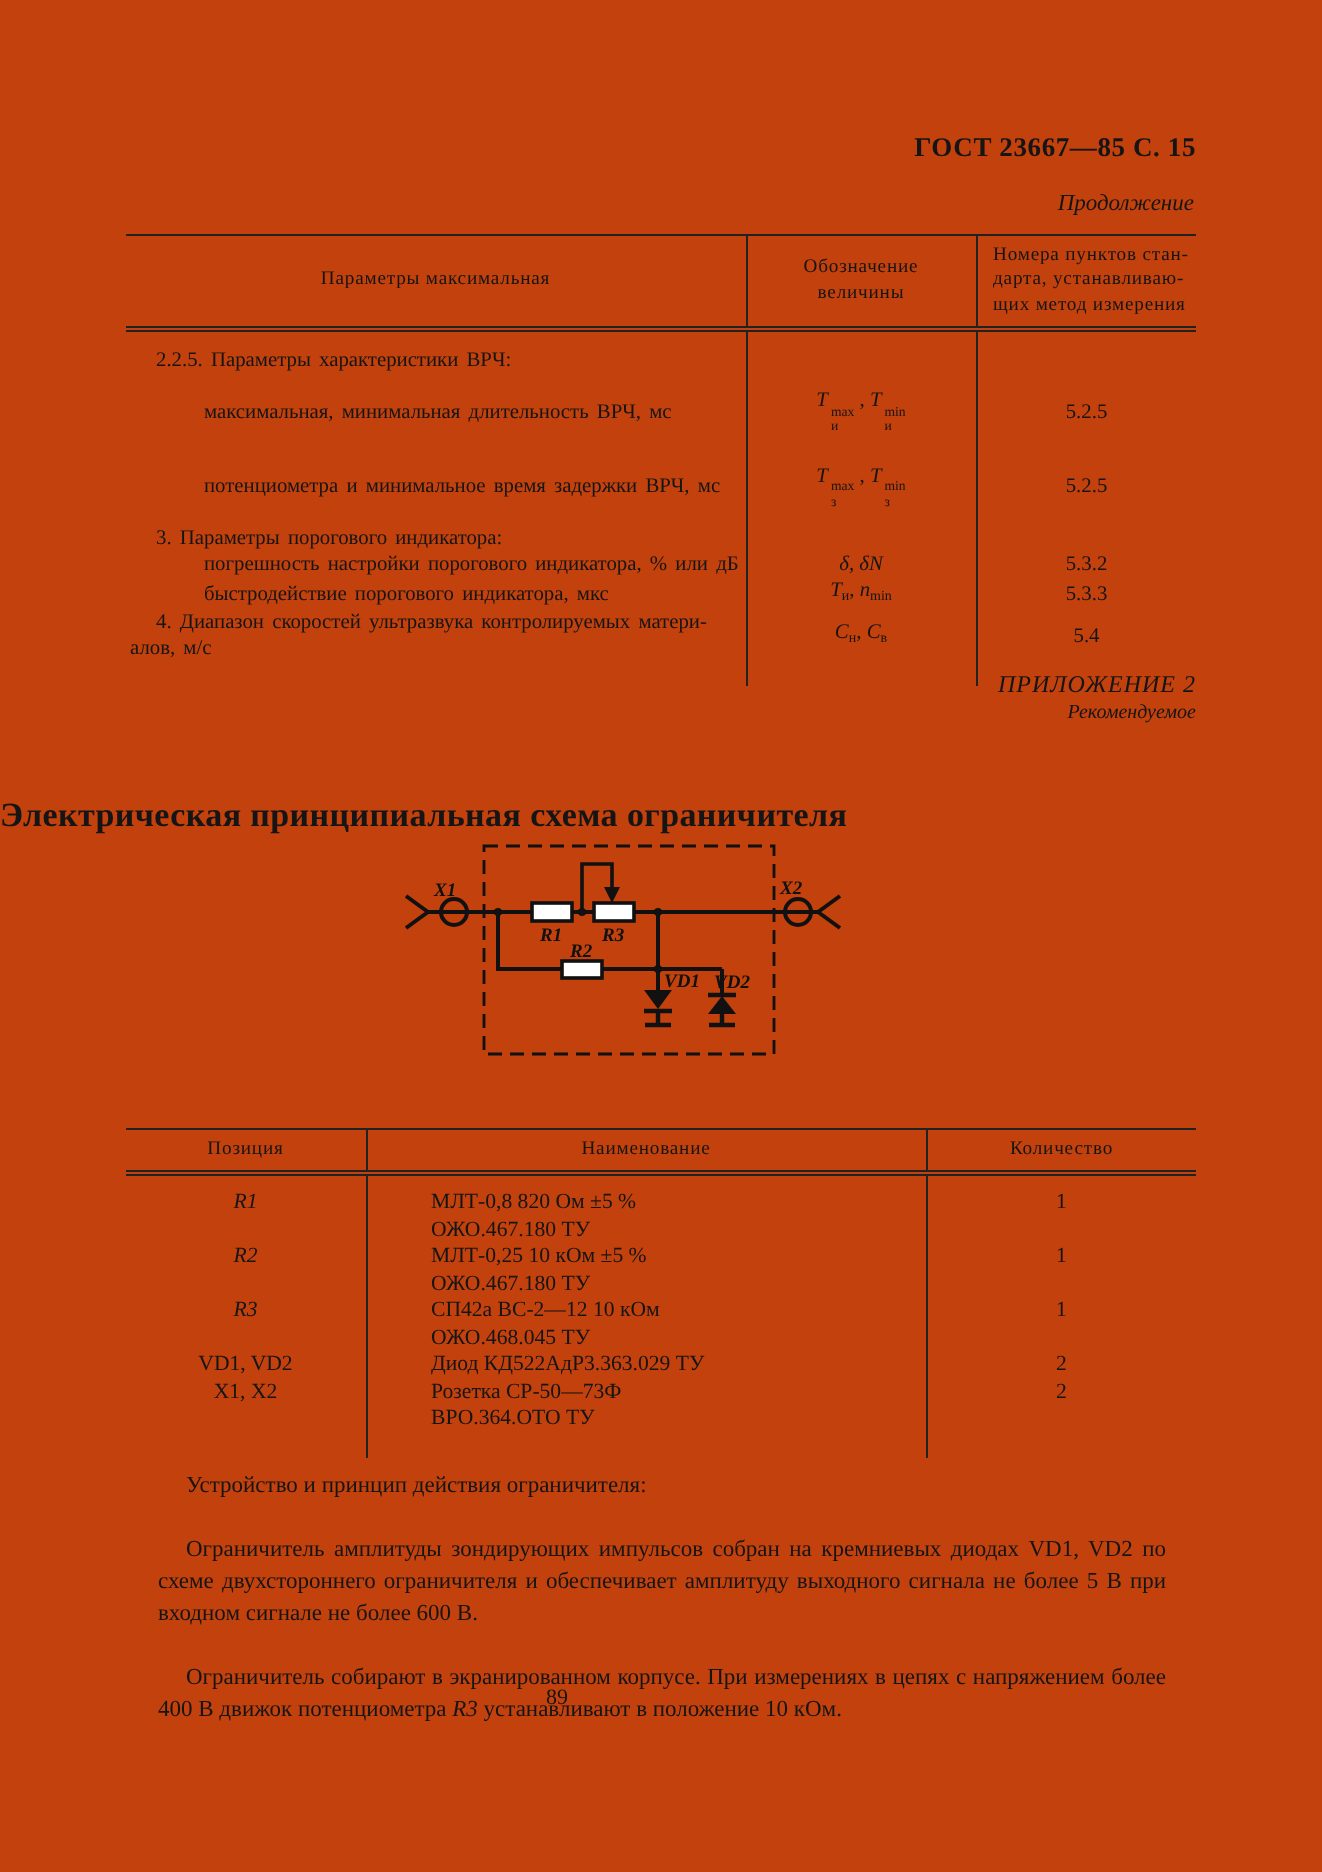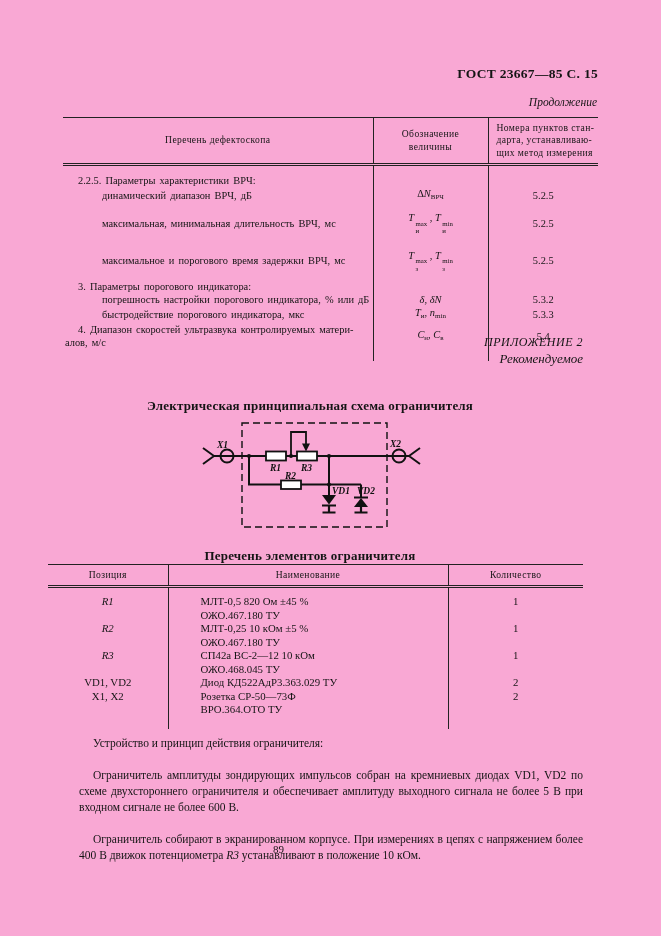--- a/index.html
+++ b/index.html
@@ -1,29 +1,29 @@
 <!DOCTYPE html>
 <html><head>
 <meta charset="utf-8">
 <style>
   html,body{margin:0;padding:0;background:#e8e8e8;}
   .page{
     position:relative; width:661px; height:936px; margin:0 auto;
-    background:#f9a8d4; color:#151515;
+    background:#c2410c; color:#151515;
     font-family:"Liberation Serif", serif;
     overflow:hidden;
   }
   
   .gost-header{position:absolute; top:66px; right:63px; font-weight:bold; font-size:13.5px; letter-spacing:0.3px;}
   .continuation{position:absolute; top:96px; right:64px; font-style:italic; font-size:11.5px;}
 
   
   .doc-table{border-collapse:collapse; table-layout:fixed; width:535px; }
   #table1{position:absolute; top:117px; left:63px;}
-  #table2{position:absolute; top:564px; left:48px;}
+  #table2{position:absolute; top:564px; left:63px;}
   .doc-table th{
     border-top:1.4px solid #222; border-bottom:3px double #222;
     font-weight:normal; font-size:9.6px; line-height:1.3; letter-spacing:0.4px;
     text-align:center; vertical-align:middle; padding:4px 6px; white-space:pre-line;
   }
   .doc-table th+th, .doc-table td+td{border-left:1px solid #222;}
   #table1 th.h-col3{text-align:left; padding-left:8px; padding-right:2px;}
   .doc-table td{vertical-align:middle; padding:0 2px;margin-left:33px;}
   #table1 td{font-size:10.4px; line-height:13px;}
   .pline{white-space:nowrap; word-spacing:1.5px;}
@@ -36,25 +36,25 @@
   td.sym-cell{text-align:center; font-size:11.2px;}
   td.ref-cell{text-align:center; font-size:10.6px;}
   tr.spacer>td{height:12px; padding:0;}
   .var{font-style:italic;}
   .rom{font-style:normal;}
   .subs{font-size:7px; vertical-align:-2px; font-style:normal;}
   .ss{display:inline-flex; flex-direction:column; font-size:6.8px; line-height:1.1;
       vertical-align:-4.5px; margin-left:1.5px; text-align:left; font-style:normal;}
 
   
-  .appendix{position:absolute; top:335px; right:78px; text-align:right; font-style:italic;}
+  .appendix{position:absolute; top:335px; right:63px; text-align:right; font-style:italic;}
   .appendix .app-title{font-size:12px; letter-spacing:0.5px;}
-  .appendix .app-sub{font-size:13px; margin-top:1px;}
-
-  .center-title{position:absolute; left:0; width:620px; text-align:center; font-weight:bold; font-size:13px; letter-spacing:0.2px;}
+  .appendix .app-sub{font-size:10px; margin-top:1px;}
+
+  .center-title{position:absolute; left:0; width:620px; font-weight:bold; font-size:17px; letter-spacing:0.2px;}
   #scheme-title{top:398px;}
   #table2-title{top:548px;}
 
   
   .schematic{position:absolute; top:417px; left:201px; width:258px; height:119px;}
   .schematic svg{display:block;}
   .sch-label{font-family:"Liberation Serif", serif; font-style:italic; font-weight:bold; font-size:9.5px; fill:#111;}
 
   
   #table2 td{font-size:10.8px; line-height:13.5px; vertical-align:top;}
@@ -80,59 +80,52 @@
   <div class="continuation">Продолжение</div>
 
   <table id="table1" class="doc-table">
     <colgroup>
         <col style="width:310px">
         <col style="width:115px">
         <col style="width:110px">
       </colgroup>
     <thead>
       <tr>
-        <th>Перечень дефектоскопа</th>
+        <th>Параметры максимальная</th>
         <th>Обозначение
 величины</th>
         <th class="h-col3">Номера пунктов стан-
 дарта, устанавливаю-
 щих метод измерения</th>
       </tr>
     </thead>
     <tbody id="table1-body">
         <tr class="pt7">
           <td class="param-cell ind-item">
             <div class="pline">2.2.5. Параметры  характеристики ВРЧ:</div>
           </td>
           <td class="sym-cell"></td>
           <td class="ref-cell"></td>
         </tr>
-        <tr>
-          <td class="param-cell ind-sub">
-            <div class="pline">динамический диапазон ВРЧ, дБ</div>
-          </td>
-          <td class="sym-cell"><span class="rom">Δ</span><span class="var">N</span><span class="subs">ВРЧ</span></td>
-          <td class="ref-cell">5.2.5</td>
-        </tr>
         <tr class="pt6 pb3">
           <td class="param-cell ind-sub">
             <div class="pline">максимальная, минимальная длительность ВРЧ, мс</div>
           </td>
           <td class="sym-cell"><span class="var">T</span><span class="ss">
               <span class="ss-sup">max</span>
               <span class="ss-sub">и</span>
             </span><span class="rom"> , </span><span class="var">T</span><span class="ss">
               <span class="ss-sup">min</span>
               <span class="ss-sub">и</span>
             </span></td>
           <td class="ref-cell">5.2.5</td>
         </tr>
         <tr class="pt10 pb3">
           <td class="param-cell ind-sub">
-            <div class="pline">максимальное и порогового время задержки ВРЧ, мс</div>
+            <div class="pline">потенциометра и минимальное время задержки ВРЧ, мс</div>
           </td>
           <td class="sym-cell"><span class="var">T</span><span class="ss">
               <span class="ss-sup">max</span>
               <span class="ss-sub">з</span>
             </span><span class="rom"> , </span><span class="var">T</span><span class="ss">
               <span class="ss-sup">min</span>
               <span class="ss-sub">з</span>
             </span></td>
           <td class="ref-cell">5.2.5</td>
         </tr>
@@ -215,40 +208,39 @@
       <text class="sch-label" x="16" y="31">X1</text>
       <text class="sch-label" x="189" y="30">X2</text>
       <text class="sch-label" x="69" y="53.5">R1</text>
       <text class="sch-label" x="100" y="53.5">R3</text>
       <text class="sch-label" x="84" y="61.5">R2</text>
       <text class="sch-label" x="131" y="76.5">VD1</text>
       <text class="sch-label" x="156" y="77">VD2</text>
     </svg>
   </div>
 
-  <div id="table2-title" class="center-title">Перечень элементов ограничителя</div>
 
   <table id="table2" class="doc-table">
     <colgroup>
         <col style="width:120px">
         <col style="width:280px">
         <col style="width:135px">
       </colgroup>
     <thead>
       <tr>
         <th>Позиция</th>
         <th>Наименование</th>
         <th>Количество</th>
       </tr>
     </thead>
     <tbody id="table2-body">
         <tr>
           <td class="pos-cell it">R1</td>
           <td class="name-cell">
-            <div class="nline">МЛТ-0,5 820 Ом ±45 %</div>
+            <div class="nline">МЛТ-0,8 820 Ом ±5 %</div>
             <div class="nline">ОЖО.467.180 ТУ</div>
           </td>
           <td class="qty-cell">1</td>
         </tr>
         <tr>
           <td class="pos-cell it">R2</td>
           <td class="name-cell">
             <div class="nline">МЛТ-0,25 10 кОм ±5 %</div>
             <div class="nline">ОЖО.467.180 ТУ</div>
           </td>

